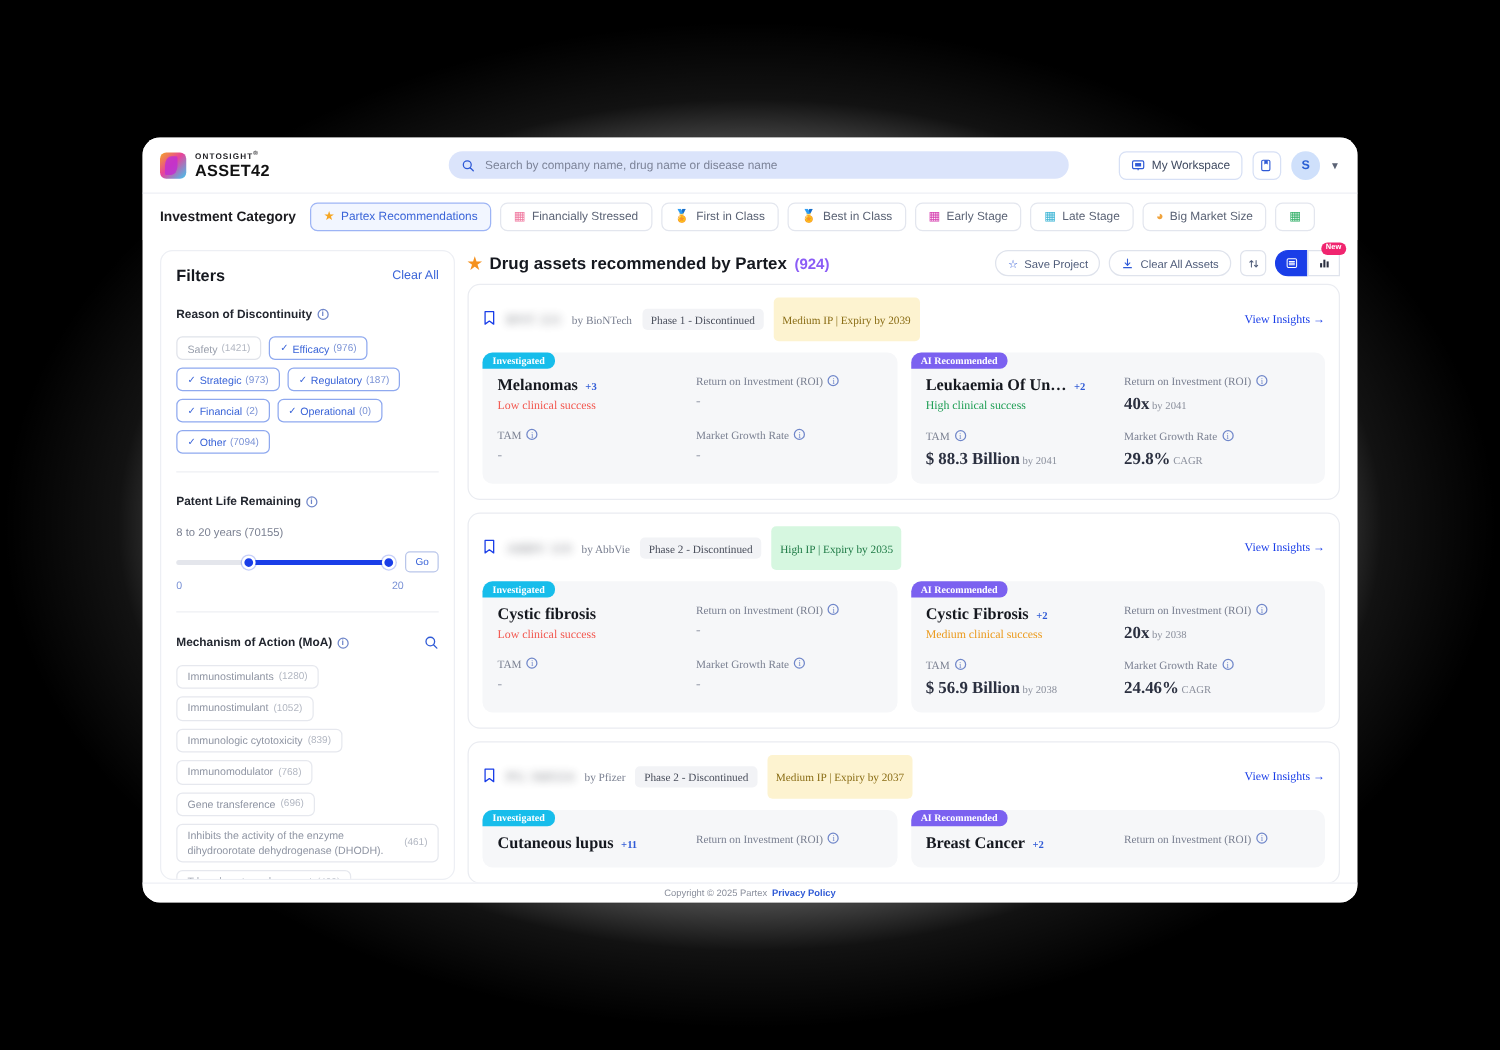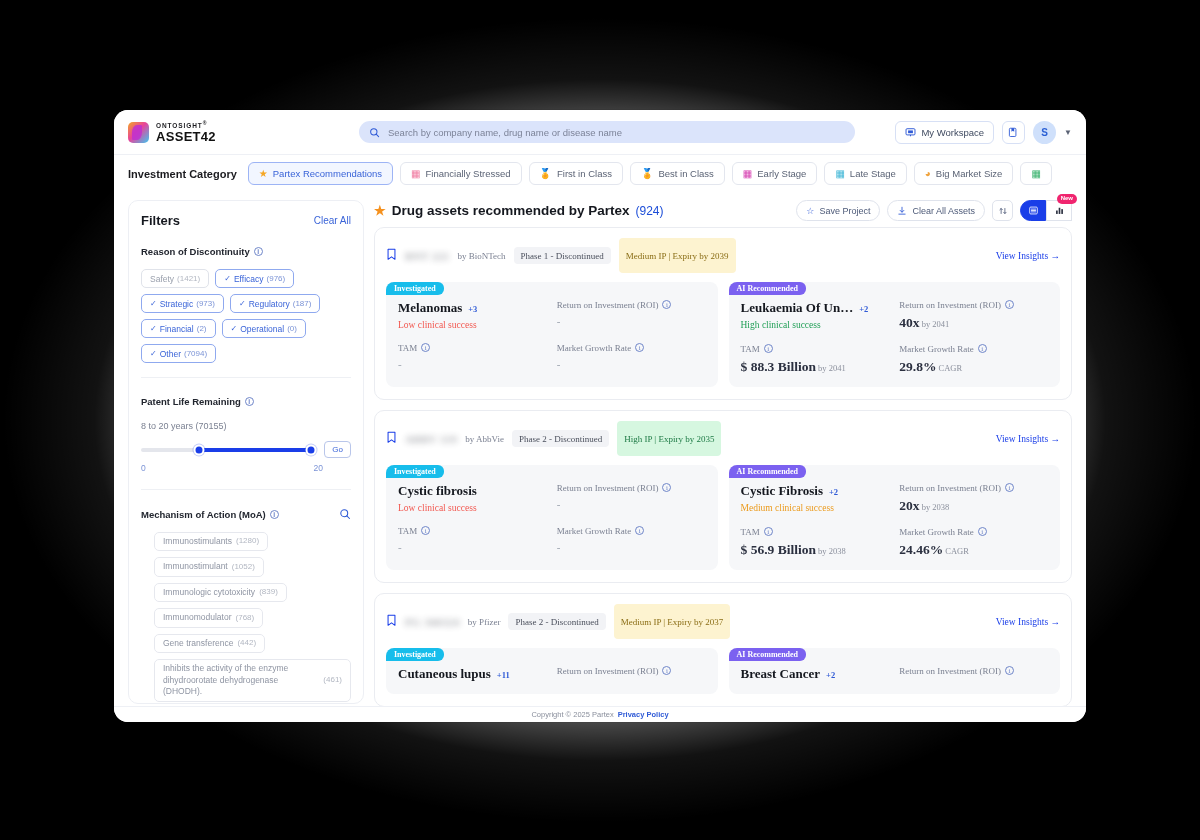--- a/index.html
+++ b/index.html
@@ -152,29 +152,29 @@
   }
   .slider-ticks { display: flex; justify-content: space-between; margin-top: 5px; padding-right: 28px; }
   .slider-ticks span { font-size: 8.5px; color: #7b93d6; }
   .moa-head {
     display: flex; align-items: center; justify-content: space-between; margin-top: 18px;
   }
   .chip-moa {
     min-height: 19px; padding: 3px 8px; border-radius: 5px;
     border: 1px solid #e6e8ee; background: #fff;
     font-size: 8.5px; color: #8f95a3; line-height: 1.35;
-    display: inline-flex; align-items: center; gap: 4px; margin-left: 13px;
+    display: inline-flex; align-items: center; gap: 4px;
   }
   .chip-moa.tall { width: 100%; justify-content: center; text-align: left; }
 
   
   .results { flex: 1; display: flex; flex-direction: column; min-width: 0; }
   .res-head { display: flex; align-items: center; gap: 8px; height: 30px; }
   .res-title { font-size: 13.5px; font-weight: 700; color: #15181f; display: flex; align-items: center; gap: 6px; }
-  .res-count { font-size: 12px; color: #1d4ed8; font-weight: 400; }
+  .res-count { font-size: 12px; color: #8b5cf6; font-weight: 700; }
   .res-tools { margin-left: auto; display: flex; align-items: center; gap: 7px; }
   .btn-pill {
     height: 21px; padding: 0 9px; border-radius: 11px;
     border: 1px solid #dfe3ec; background: #fff;
     display: flex; align-items: center; gap: 5px;
     font-size: 9px; color: #4d5a78;
   }
   .btn-sort {
     width: 21px; height: 21px; border: 1px solid #dfe3ec; border-radius: 5px;
     display: flex; align-items: center; justify-content: center;
@@ -433,21 +433,21 @@
           <div class="chip-moa">
             <span>Immunologic cytotoxicity</span>
             <span class="cnt" style="color: rgb(178, 183, 194); font-size: 8px;">(839)</span>
           </div>
           <div class="chip-moa">
             <span>Immunomodulator</span>
             <span class="cnt" style="color: rgb(178, 183, 194); font-size: 8px;">(768)</span>
           </div>
           <div class="chip-moa">
             <span>Gene transference</span>
-            <span class="cnt" style="color: rgb(178, 183, 194); font-size: 8px;">(442)</span>
+            <span class="cnt" style="color: rgb(178, 183, 194); font-size: 8px;">(696)</span>
           </div>
           <div class="chip-moa tall">
             <span>Inhibits the activity of the enzyme dihydroorotate dehydrogenase (DHODH).</span>
             <span class="cnt" style="color: rgb(178, 183, 194); font-size: 8px;">(461)</span>
           </div>
           <div class="chip-moa">
             <span>T lymphocyte replacement</span>
             <span class="cnt" style="color: rgb(178, 183, 194); font-size: 8px;">(409)</span>
           </div>
         </div>

